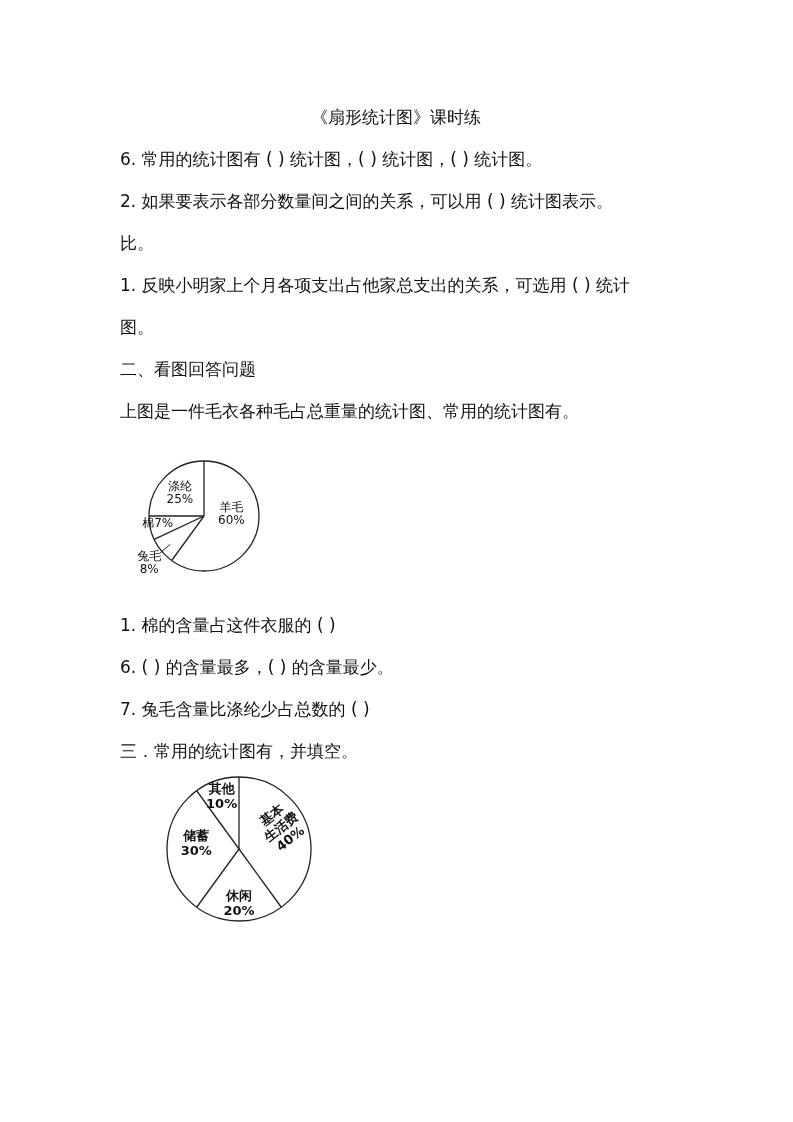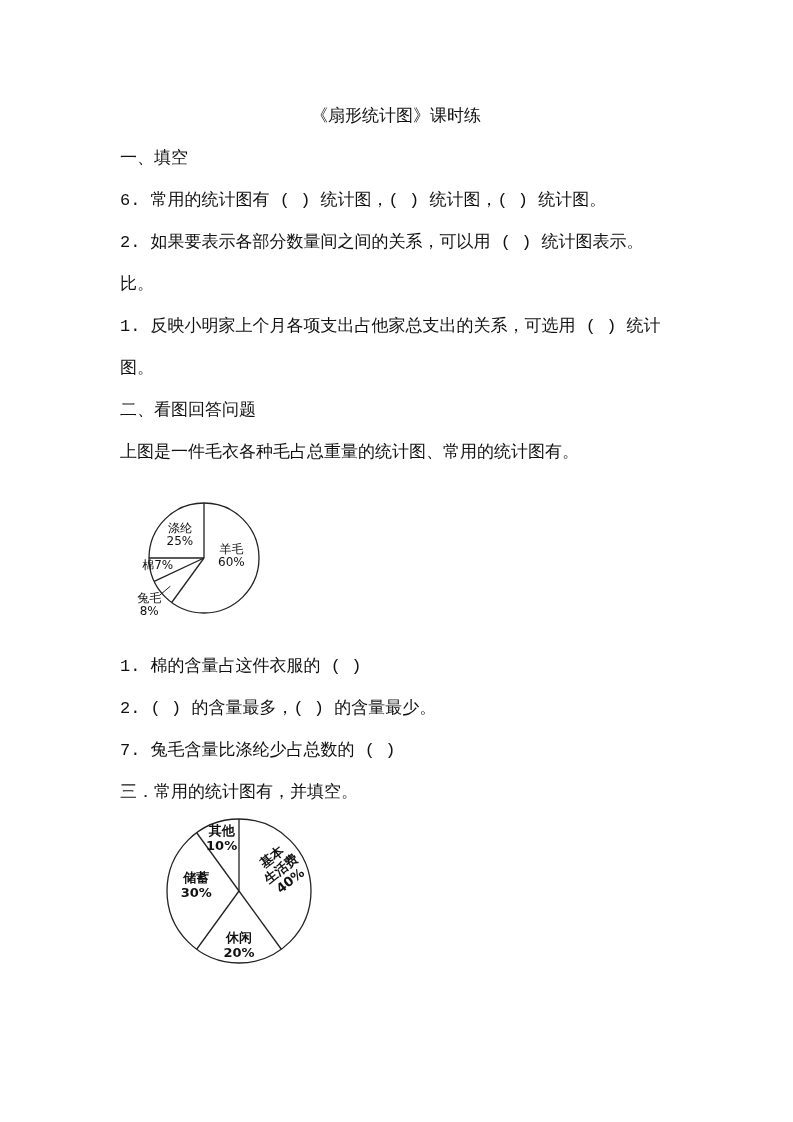--- a/index.html
+++ b/index.html
@@ -18,37 +18,35 @@
     left: 120px;
     top: 96px;
     width: 552px;
   }
   .line {
     margin: 0;
     font-size: 17px;
     line-height: 42px;
     white-space: nowrap;
     color: #111111;
-    font-family: Liberation Mono, monospace;
   }
   .title { text-align: center; }
   .fig { display: block; }
   #fig1 { margin: 14px 0 8px 8px; }
   #fig2 { margin: 0 0 0 42px; }
   svg text { font-family: "DejaVu Sans", "Liberation Sans", sans-serif; }
 </style>
 </head>
 <body>
 
 <div class="page">
   <div class="content">
 
     <p class="line title">《扇形统计图》课时练</p>
 
-    <p class="line">一、填空</p>
     <p class="line">6. 常用的统计图有 ( ) 统计图，( ) 统计图，( ) 统计图。</p>
     <p class="line">2. 如果要表示各部分数量间之间的关系，可以用 ( ) 统计图表示。</p>
     <p class="line">比。</p>
     <p class="line">1. 反映小明家上个月各项支出占他家总支出的关系，可选用 ( ) 统计</p>
     <p class="line">图。</p>
 
     <p class="line">二、看图回答问题</p>
     <p class="line">上图是一件毛衣各种毛占总重量的统计图、常用的统计图有。</p>
 
     <svg id="fig1" class="fig" width="190" height="150">
@@ -58,21 +56,21 @@
         <line x1="76" y1="70" x2="43.67181112391398" y2="114.49593469062211" stroke="#222222" stroke-width="1.3"></line>
         <text text-anchor="middle" font-size="12" font-weight="400" fill="#111111"><tspan x="21.227822316993077" y="113.65931409258758">兔毛</tspan><tspan x="21.227822316993077" y="126.65931409258758">8%</tspan></text>
         <line x1="42.294044502764976" y1="98.28265482620773" x2="31.33960896616359" y2="107.47451764472525" stroke="#222222" stroke-width="1"></line>
         <line x1="76" y1="70" x2="26.234512114368933" y2="93.41786103607902" stroke="#222222" stroke-width="1.3"></line>
         <text text-anchor="middle" font-size="12" font-weight="400" fill="#111111"><tspan x="29.704967786331586" y="80.70634246988304">棉7%</tspan></text>
         <line x1="76" y1="70" x2="21" y2="70.00000000000001" stroke="#222222" stroke-width="1.3"></line>
         <text text-anchor="middle" font-size="12" font-weight="400" fill="#111111"><tspan x="51.887658761538724" y="43.587658761538734">涤纶</tspan><tspan x="51.887658761538724" y="56.587658761538734">25%</tspan></text>
       </svg>
 
     <p class="line">1. 棉的含量占这件衣服的 ( )</p>
-    <p class="line">2. ( ) 的含量最多，( ) 的含量最少。</p>
+    <p class="line">6. ( ) 的含量最多，( ) 的含量最少。</p>
     <p class="line">7. 兔毛含量比涤纶少占总数的 ( )</p>
 
     <p class="line">三．常用的统计图有，并填空。</p>
 
     <svg id="fig2" class="fig" width="240" height="162">
         <circle cx="77" cy="77" r="72" fill="#ffffff" stroke="#222222" stroke-width="1.3"></circle>
         <line x1="77" y1="77" x2="77" y2="5" stroke="#222222" stroke-width="1.3"></line>
         <text text-anchor="middle" font-size="13" font-weight="600" fill="#111111" transform="rotate(-38 118.95766961265622 54.690711336414466)"><tspan x="118.95766961265622" y="44.24071133641446">基本</tspan><tspan x="118.95766961265622" y="59.24071133641446">生活费</tspan><tspan x="118.95766961265622" y="74.24071133641446">40%</tspan></text>
         <line x1="77" y1="77" x2="119.32053816505808" y2="135.2492235949962" stroke="#222222" stroke-width="1.3"></line>
         <text text-anchor="middle" font-size="13" font-weight="600" fill="#111111"><tspan x="77" y="128.05">休闲</tspan><tspan x="77" y="143.05">20%</tspan></text>

